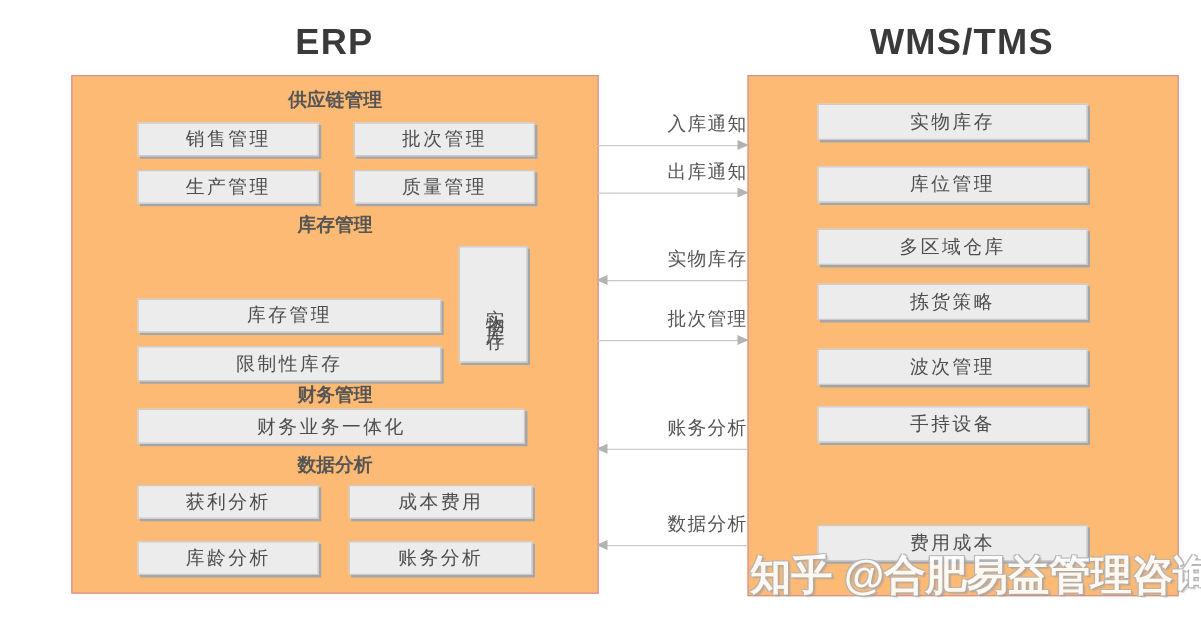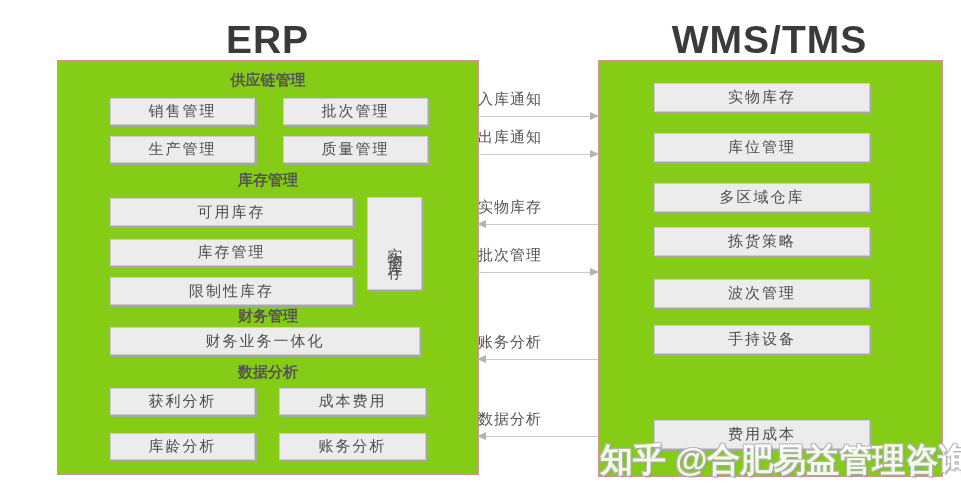--- a/index.html
+++ b/index.html
@@ -2,26 +2,26 @@
 <html><head>
 <meta charset="utf-8">
 <style>
   html,body{margin:0;padding:0;background:#ffffff;}
   #stage{
     position:relative;width:961px;height:500px;background:#ffffff;overflow:hidden;
     font-family:"Liberation Sans","DejaVu Sans",sans-serif;
   }
   .sys-title{
     position:absolute;top:18px;text-align:center;
-    font-size:39px;font-weight:bold;color:#3a3a3a;letter-spacing:1px;
+    font-size:29px;font-weight:bold;color:#3a3a3a;letter-spacing:1px;
   }
   #erp-title{left:57px;width:421px;}
   #wms-title{left:598px;width:343px;}
   .panel{
-    position:absolute;top:60px;border:1px solid #d79292;background:#84cc16;
+    position:absolute;top:60px;border:1px solid #d79292;background:#fdba74;
   }
   #erp-panel{left:57px;width:420px;height:413px;}
   #wms-panel{left:598px;width:343px;height:415px;}
   .sec-heading{
     position:absolute;left:0;width:100%;text-align:center;
     font-size:15px;font-weight:600;color:#555555;
   }
   .box{
     position:absolute;background:#ececec;border:1px solid #cccccc;
     box-shadow:2px 2px 0 #a6a6a6;
@@ -49,21 +49,21 @@
   .b-profit{left:52px;top:327px;width:143px;height:25px;}
   .b-cost{left:221px;top:327px;width:145px;height:25px;}
   .b-age{left:52px;top:372px;width:143px;height:25px;}
   .b-acct{left:221px;top:372px;width:145px;height:25px;}
   
   .wms-box{left:55px;width:214px;height:27px;}
   .w0{top:22px;} .w1{top:72px;} .w2{top:122px;} .w3{top:166px;}
   .w4{top:218px;} .w5{top:264px;} .w6{top:312px;} .w7{top:359px;}
   
   .flow{position:absolute;left:478px;width:120px;}
-  .flow-label{display:block;text-align:left;font-size:15px;color:#555555;letter-spacing:1px;margin-bottom:7px;}
+  .flow-label{display:block;text-align:right;font-size:15px;color:#555555;letter-spacing:1px;margin-bottom:7px;}
   .flow-line{position:relative;height:1px;background:#c9c9c9;}
   .flow.right .flow-line::after{
     content:'';position:absolute;right:-1px;top:-4px;width:0;height:0;
     border-left:9px solid #b3b3b3;border-top:4.5px solid transparent;border-bottom:4.5px solid transparent;
   }
   .flow.left .flow-line::before{
     content:'';position:absolute;left:-1px;top:-4px;width:0;height:0;
     border-right:9px solid #b3b3b3;border-top:4.5px solid transparent;border-bottom:4.5px solid transparent;
   }
   .f0{top:90px;} .f1{top:128px;} .f2{top:198px;} .f3{top:246px;} .f4{top:333px;} .f5{top:410px;}
@@ -84,21 +84,20 @@
   <div class="sys-title" id="wms-title">WMS/TMS</div>
 
   <div class="panel" id="erp-panel">
     <div class="sec-heading h-supply">供应链管理</div>
     <div class="box b-sales">销售管理</div>
     <div class="box b-proc">批次管理</div>
     <div class="box b-prod">生产管理</div>
     <div class="box b-qual">质量管理</div>
 
     <div class="sec-heading h-inv">库存管理</div>
-    <div class="box b-avail">可用库存</div>
     <div class="box vertical b-phyv">实物库存</div>
     <div class="box b-plan">库存管理</div>
     <div class="box b-restr">限制性库存</div>
 
     <div class="sec-heading h-fin">财务管理</div>
     <div class="box b-finint">财务业务一体化</div>
 
     <div class="sec-heading h-data">数据分析</div>
     <div class="box b-profit">获利分析</div>
     <div class="box b-cost">成本费用</div>

